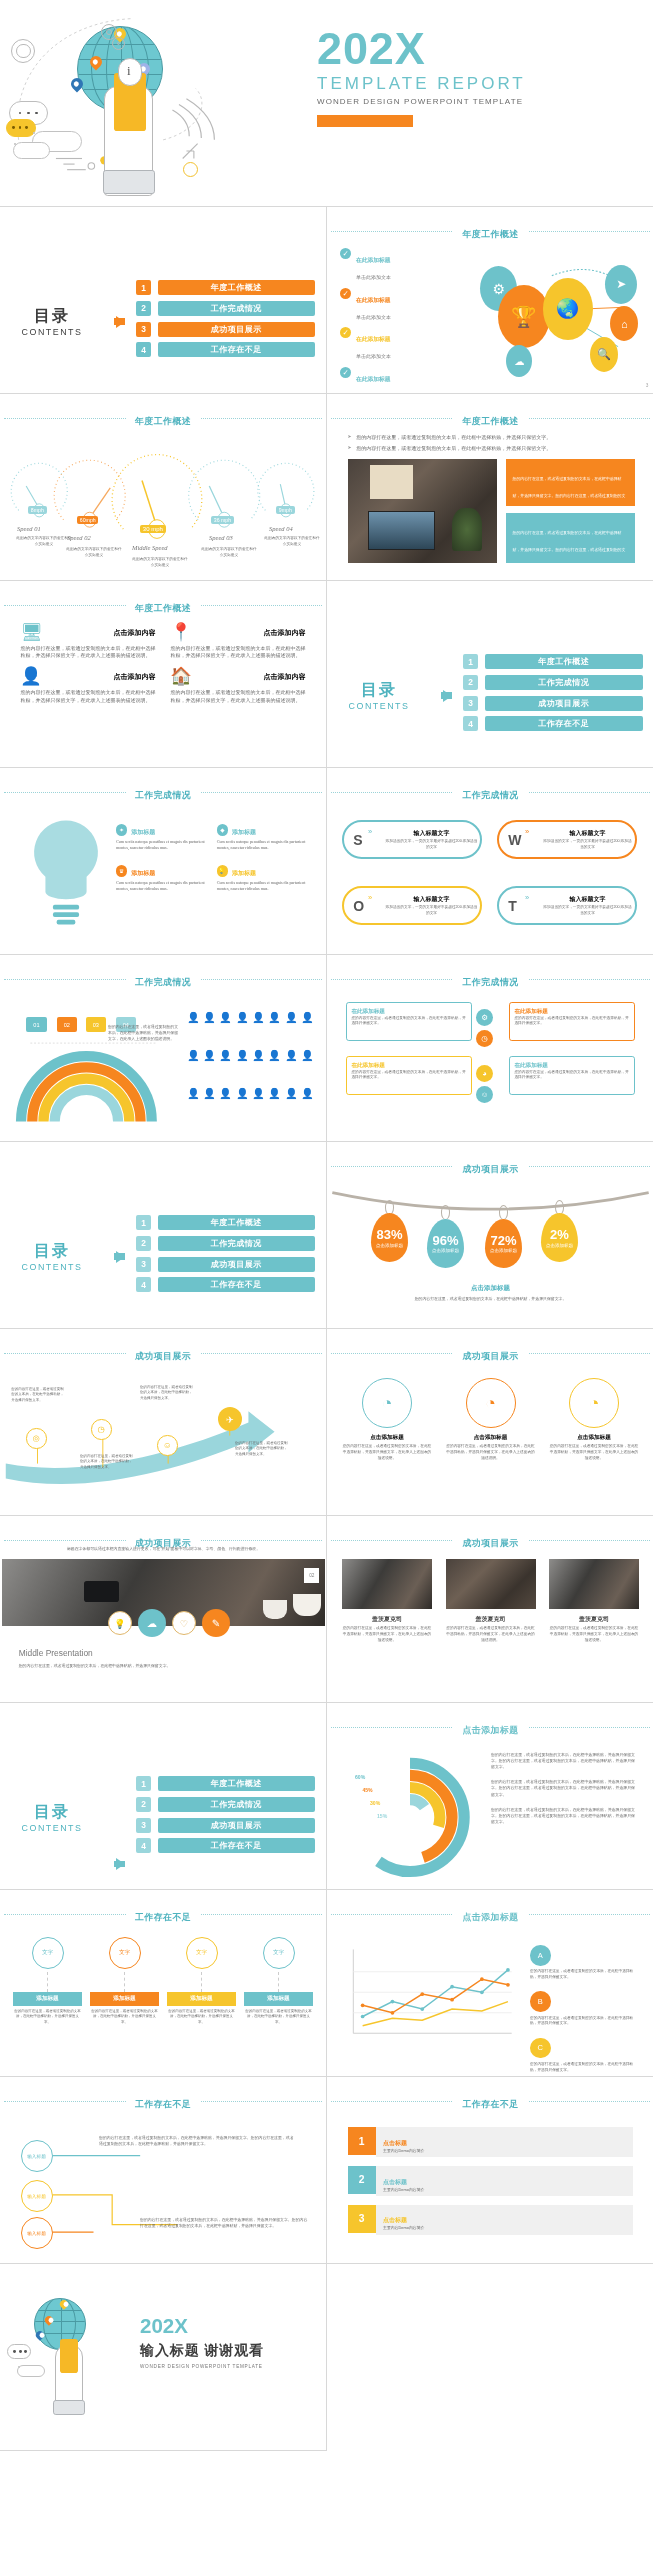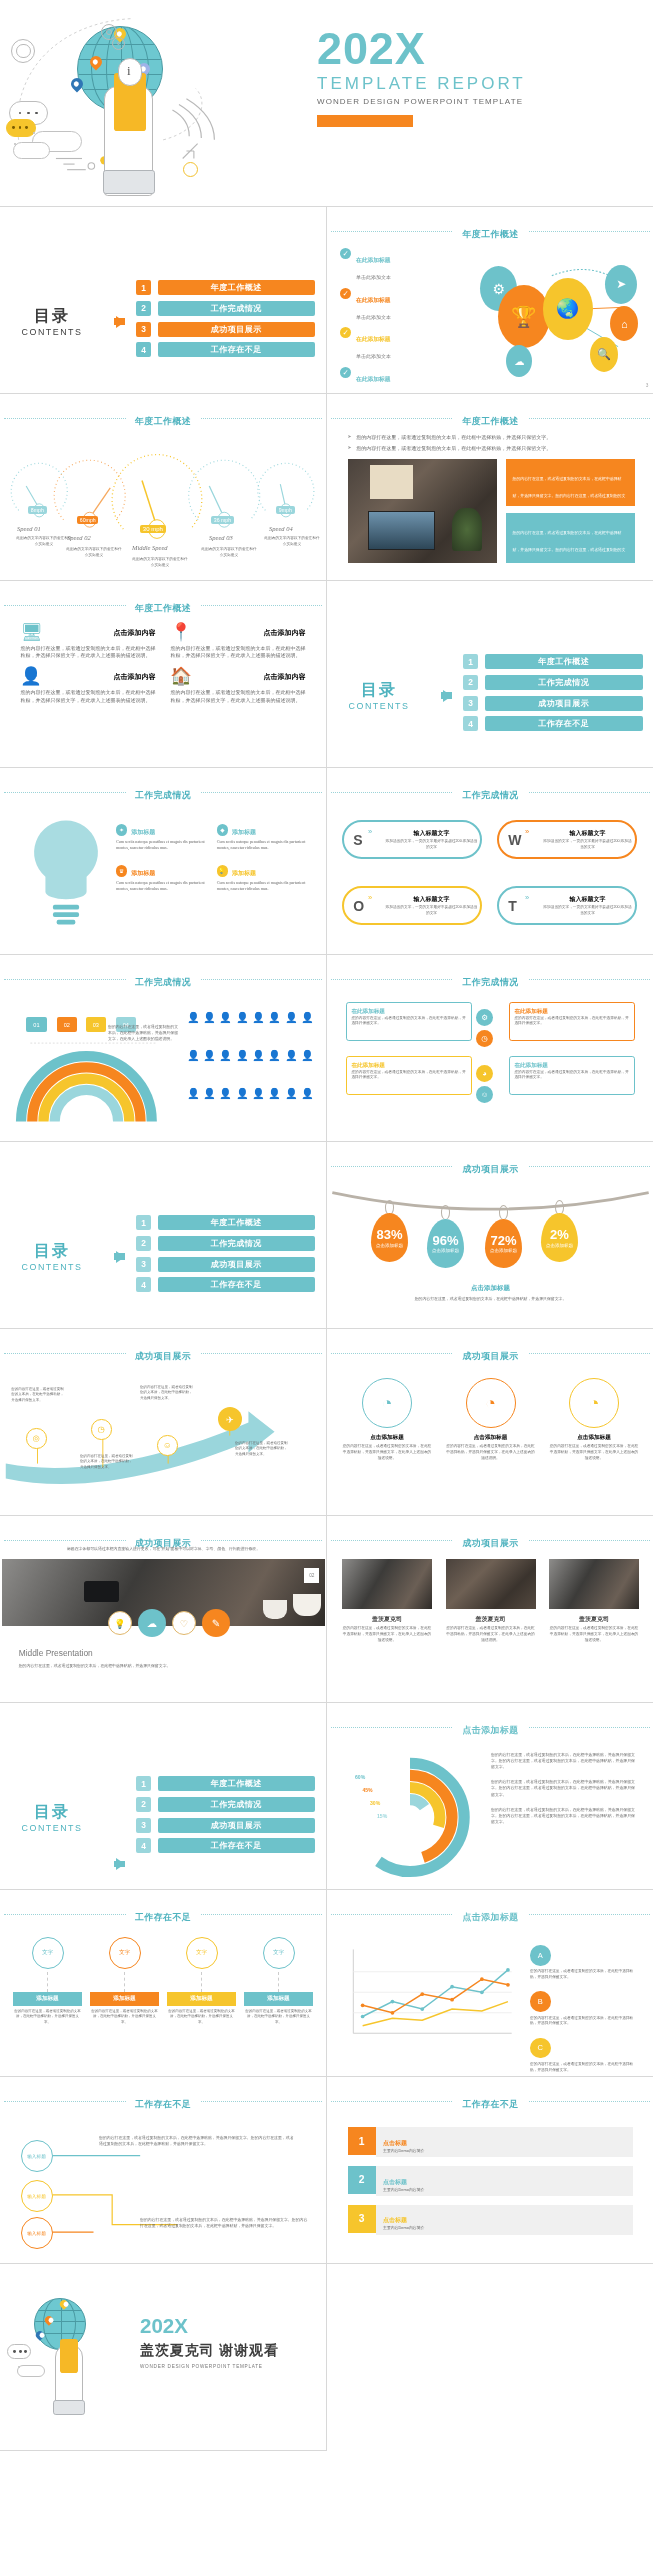--- a/index.html
+++ b/index.html
@@ -863,21 +863,21 @@
             <i class="d" style="left:10.3px"></i>
             <i class="d" style="left:16px"></i>
           </span>
         <span class="cloud" style="left:11.2px;top:73px;width:28px;height:12px;"></span>
         <div class="hand" style="left:49px;top:52px;width:28px;height:62px;"></div>
         <div class="phone" style="left:54px;top:47px;width:18.7px;height:34px;"></div>
         <div class="cuff" style="left:47px;top:108px;width:32px;height:15px;"></div>
       </div>
       <div style="position:absolute;left:140px;top:52px;width:183px;">
         <div style="font-size:20.5px;font-weight:bold;color:#6dc2ca;line-height:1;">202X</div>
-        <div class="end-cn" style="margin-top:5.6px;">盖茨夏克司   谢谢观看</div>
+        <div class="end-cn" style="margin-top:5.6px;">输入标题   谢谢观看</div>
         <div style="font-size:4.7px;color:#777;letter-spacing:0.7px;margin-top:3.7px;">WONDER DESIGN POWERPOINT TEMPLATE</div>
       </div>
       <div style="position:absolute;right:0;top:0;width:0;height:0;"></div>
     </div>
 
   </div>
 </div>
 
 
 </body></html>

